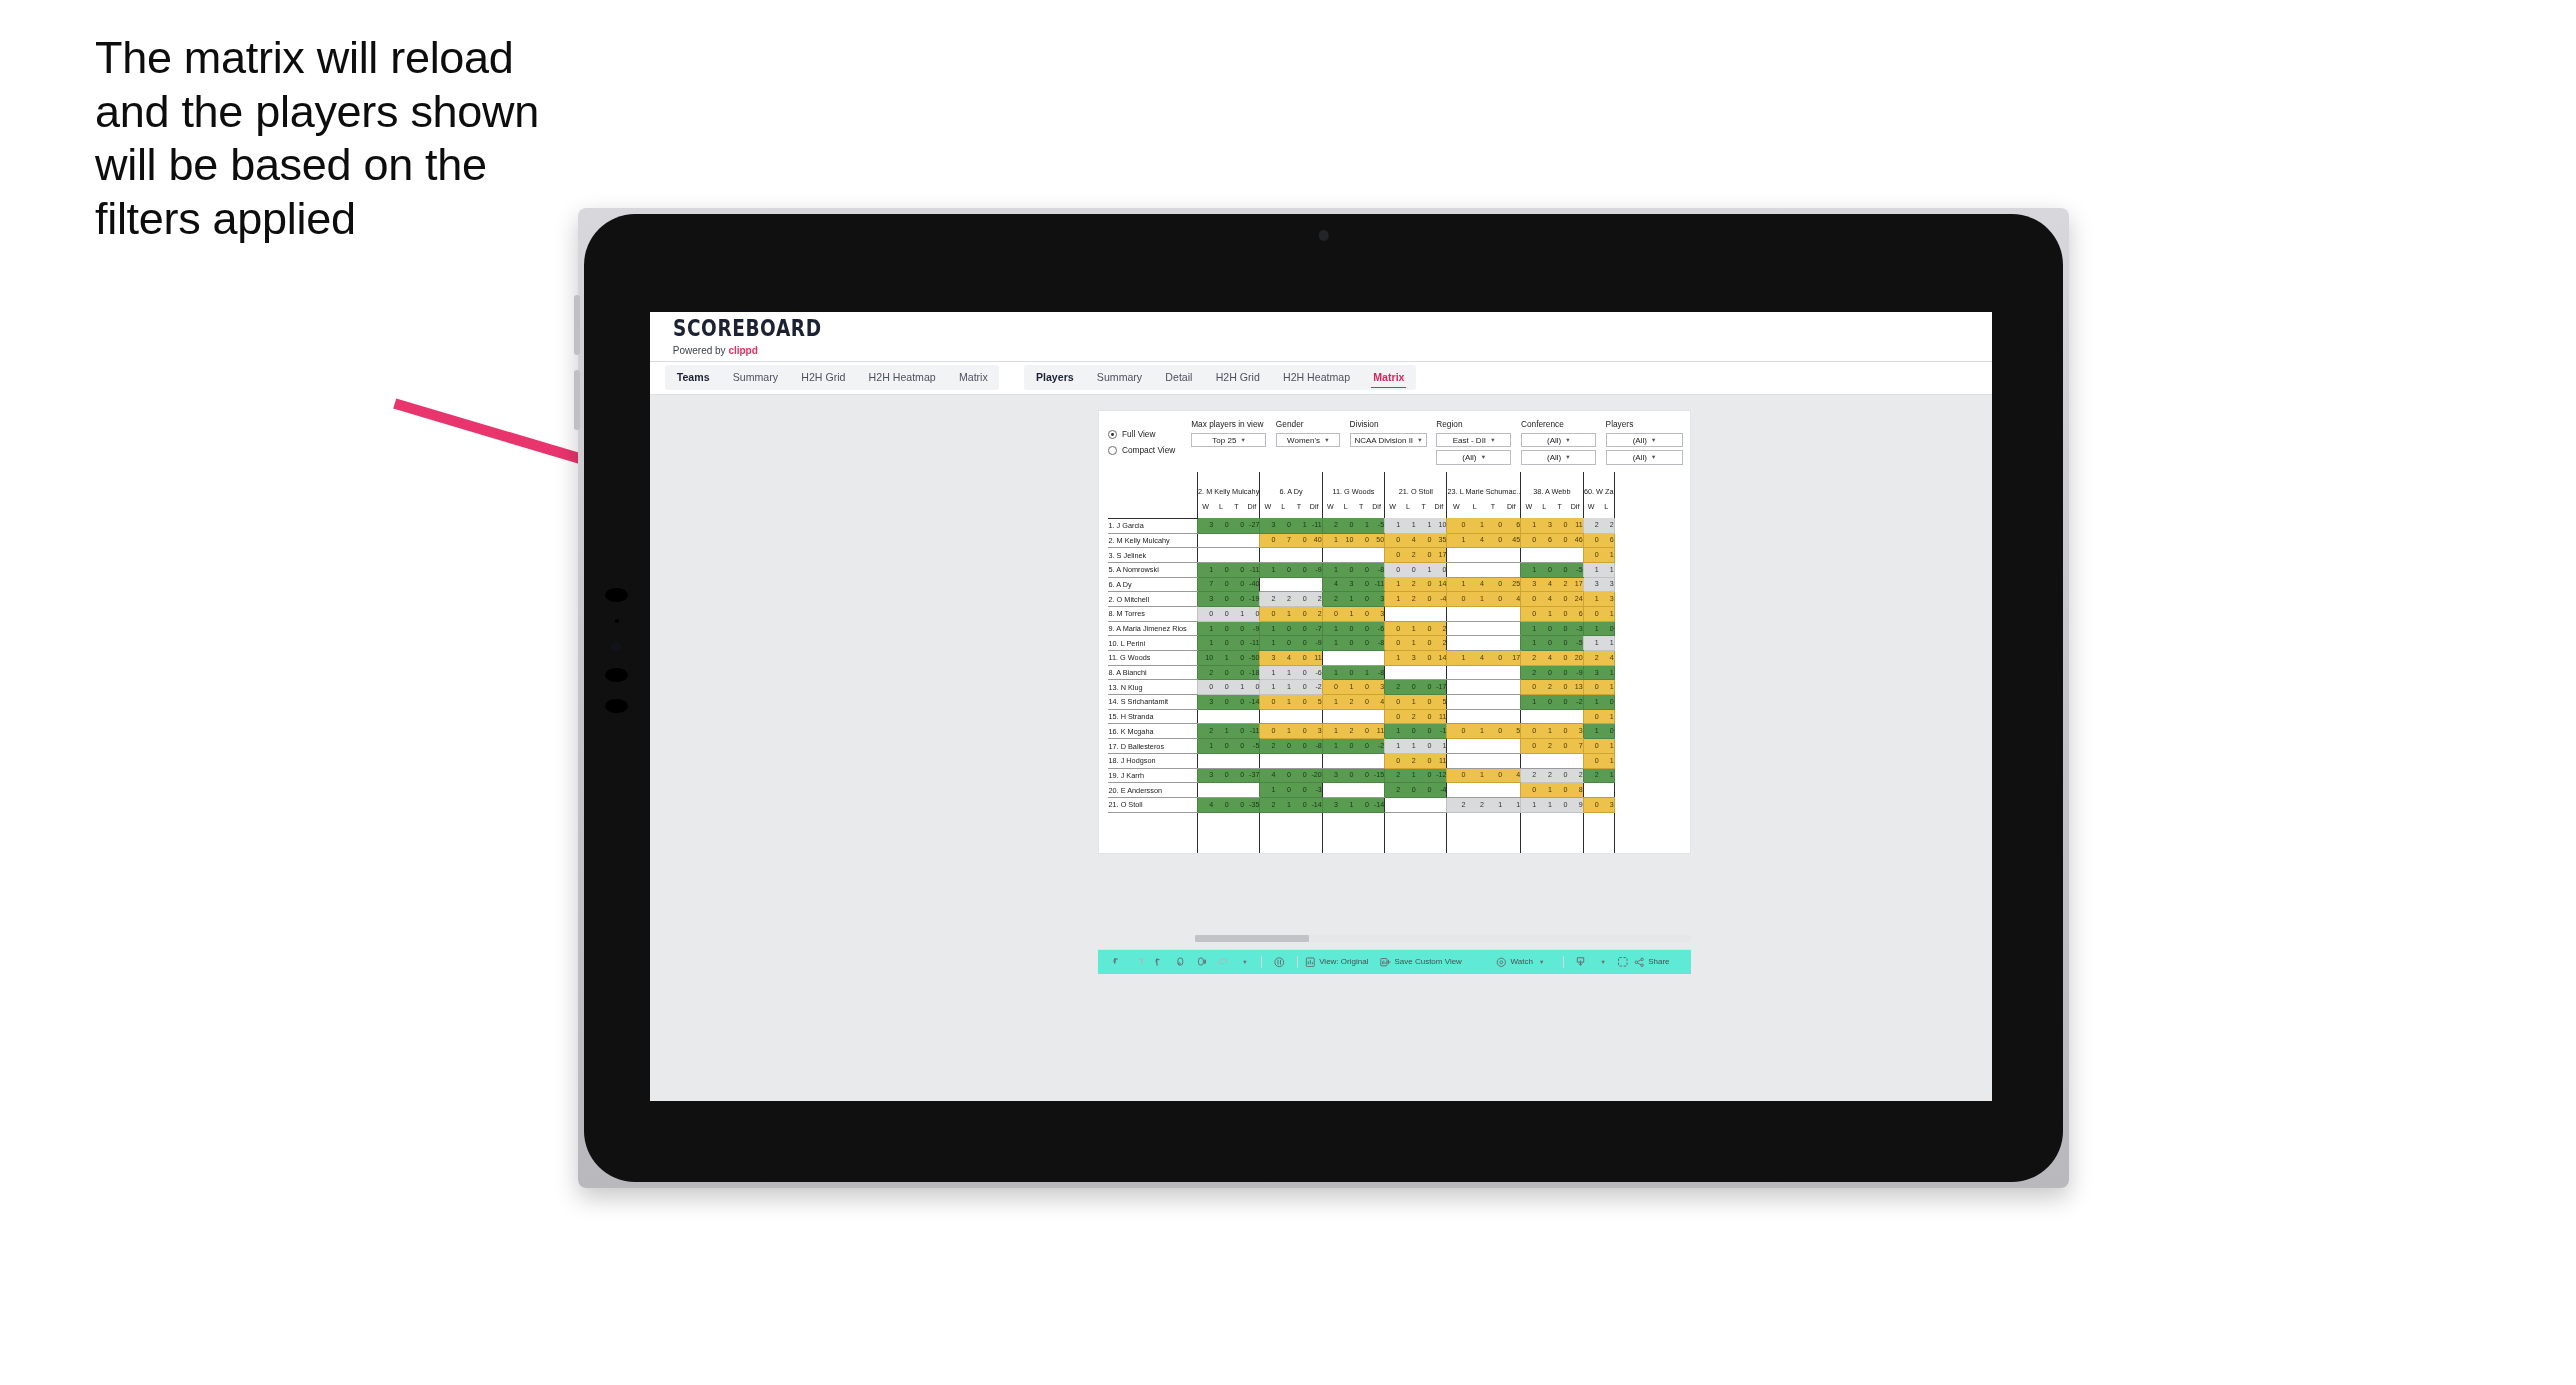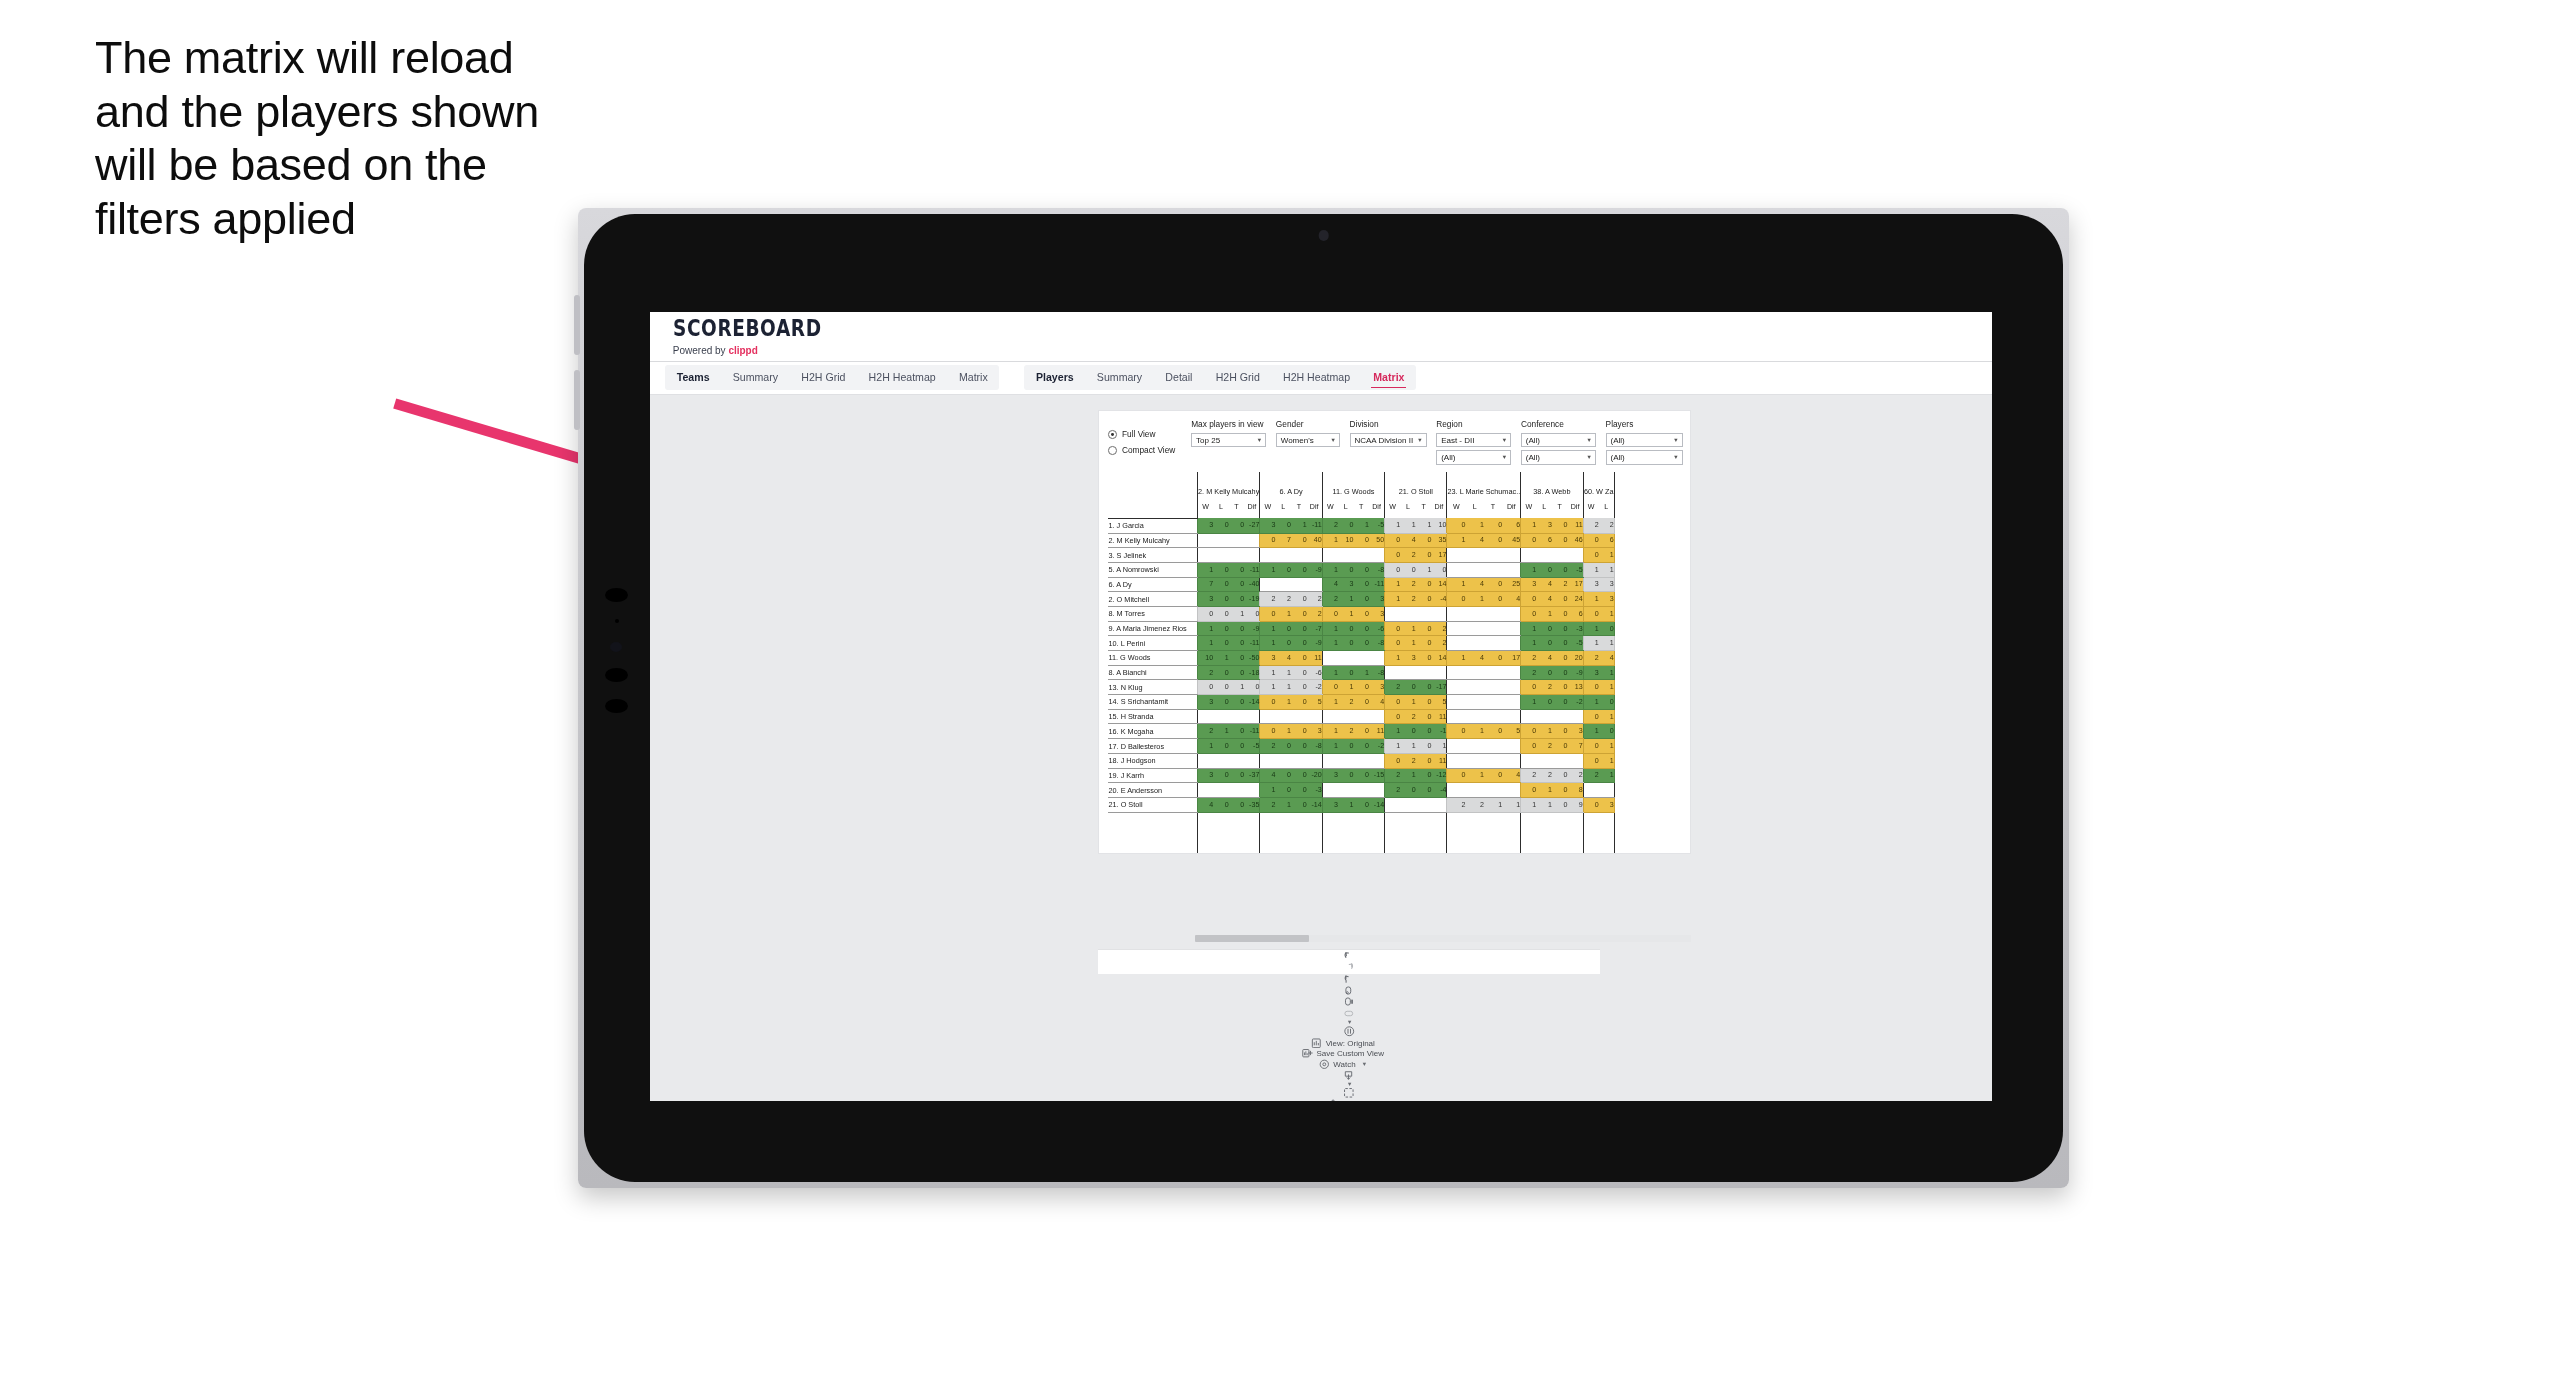--- a/index.html
+++ b/index.html
@@ -107,21 +107,21 @@
   .filters { display:flex; padding:7.7px 5.8px 5.8px 9.7px; gap:9.7px; align-items:flex-start; }
   .radios { display:flex; flex-direction:column; gap:5.8px; padding-top:10.6px; width:73px; }
   .radio-row { display:flex; align-items:center; gap:4.8px; font-size:8.3px; color:#222; white-space:nowrap; cursor:pointer;}
   .radio-mark { width:8.7px; height:8.7px; border-radius:50%; border:1px solid #6d6d6d; background:#fff; position:relative; flex:none; }
   .radio-mark.on::after { content:""; position:absolute; left:1.9px; top:1.9px; width:2.9px; height:2.9px; border-radius:50%; background:#333; }
 
   .fcol { display:flex; flex-direction:column; gap:2.9px; }
   .flabel { font-size:8.3px; color:#222; margin-bottom:1px; white-space:nowrap; }
   .fsel {
     height:14.5px; border:1px solid #b9bcc2; background:#fff;
-    display:flex; align-items:center; justify-content:space-between;
+    display:flex; align-items:center; justify-content:center;
     padding:0 2.9px 0 3.9px; font-size:8px; color:#1a1a1a; cursor:pointer;
     white-space:nowrap; overflow:hidden;
   }
   .fsel .carat { font-size:5.8px; color:#555; margin-left:3.9px; }
   .w-players { width:75px; }
   .w-gender  { width:64px; }
   .w-div     { width:77px; }
   .w-region  { width:75px; }
   .w-conf    { width:75px; }
   .w-play2   { width:77px; }
@@ -160,23 +160,23 @@
   .tailrow td { height:41px; background:#fff; border-bottom:none; }
   .tailrow td.rowlabel { border-bottom:none; }
 
   
   .hscroll { position:absolute; left:448px; top:540px; width:593px; height:7.7px; }
   .hscroll .track { position:absolute; left:97px; right:0; top:0; height:7.7px; background:#e6e7e9; }
   .hscroll .thumb { position:absolute; left:97px; top:0; width:114px; height:7.7px; background:#c2c3c6; border-radius:1px; }
 
   
   .toolbar {
-    position:absolute; left:448px; top:554px; width:502px; height:25px;
-    background:#ffffff; border-top:1px solid #e1e2e4;
-    display:flex; align-items:center; padding:0 9.7px; gap:0;flex-direction:column;
+    position:absolute; left:448px; top:554px; width:593px; height:25px;
+    background:#5eead4; border-top:1px solid #e1e2e4;
+    display:flex; align-items:center; padding:0 9.7px; gap:0;
   }
   .tb-ico { width:21px; height:19.3px; display:flex; align-items:center; justify-content:center; color:#6a6d73; cursor:pointer; }
   .tb-sep { width:1px; height:11.6px; background:#d4d5d8; margin:0 6.8px; }
   .tb-text { display:flex; align-items:center; gap:3.9px; font-size:8px; color:#4b4e54; cursor:pointer; margin-right:11.6px; white-space:nowrap; }
   .tb-spacer { flex:1; }
   .tb-caret { font-size:5.8px; color:#6a6d73; margin-left:1.9px; }
   svg.i { display:block; }
 </style>
 </head>
 <body>

